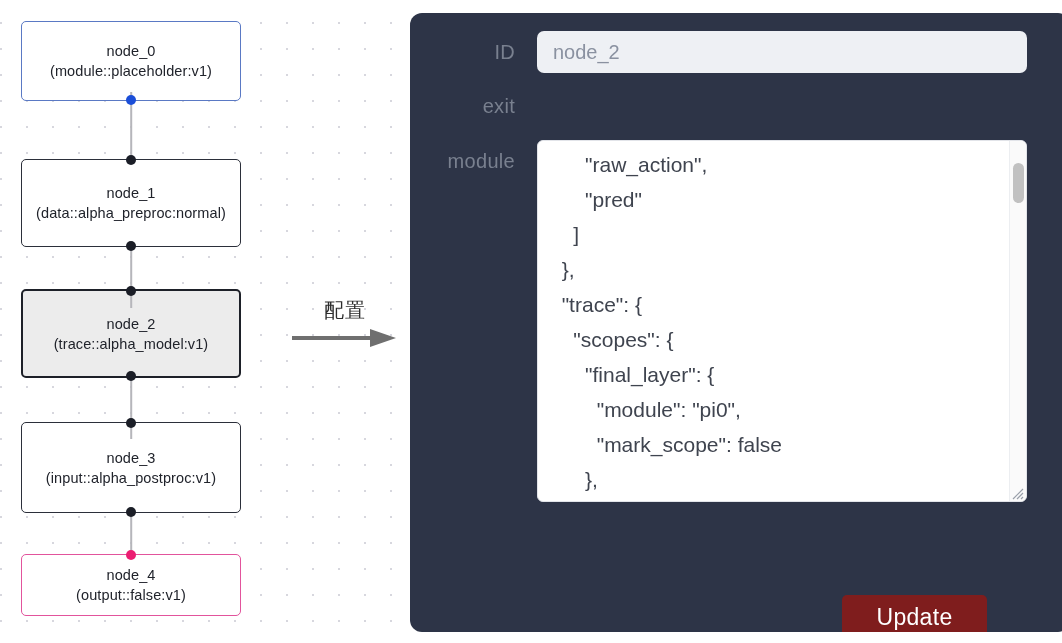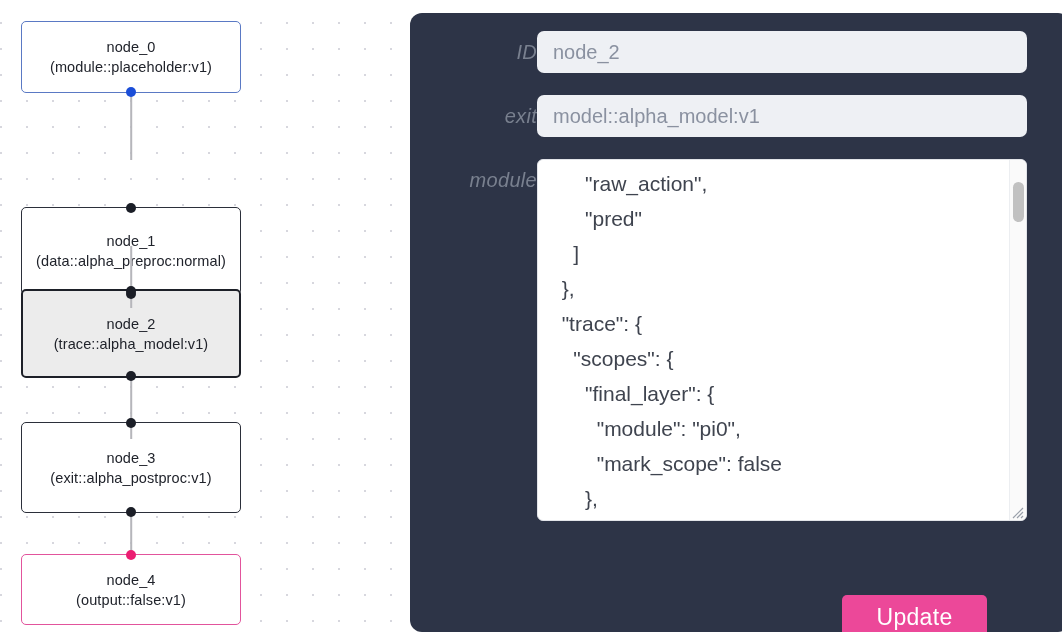--- a/index.html
+++ b/index.html
@@ -111,25 +111,25 @@
   .field-row {
     display: flex;
     align-items: center;
     margin: 0 0 22px 0;
     padding-left: 22px;
   }
   .field-label {
     width: 105px;
     flex: 0 0 105px;
     text-align: right;
+    padding-right: 22px;
     box-sizing: border-box;
     color: #79808f;
     font-size: 20px;
     letter-spacing: 0.3px;
-    font-style: italic;
   }
   .field-input {
     box-sizing: border-box;
     width: 490px;
     height: 42px;
     background: #eef0f4;
     border: none;
     border-radius: 7px;
     color: #8a91a0;
     font-size: 20px;
@@ -197,21 +197,21 @@
     width: 14px;
     height: 14px;
   }
 
   #update-button {
     position: absolute;
     left: 432px;
     top: 582px;
     min-width: 145px;
     height: 44px;
-    background: #ec4899;
+    background: #7f1d1d;
     border: none;
     border-radius: 5px;
     color: #ffffff;
     font-size: 23px;
     font-family: "Liberation Sans", "DejaVu Sans", sans-serif;
     letter-spacing: 0.3px;
     text-align: center;
     line-height: 44px;
     cursor: pointer;
     padding: 0 18px;
@@ -223,60 +223,65 @@
 
 <div id="stage">
 
   <div id="graph-canvas">
 
     <div class="edge" style="top:92px;height:68px;"></div>
     <div class="edge" style="top:246px;height:62px;"></div>
     <div class="edge" style="top:377px;height:62px;"></div>
     <div class="edge" style="top:511px;height:44px;"></div>
 
-    <div class="node is-input" style="left:21px;top:21px;width:220px;height:72px;">
+    <div class="node is-input" style="left:21px;top:21px;width:220px;height:80px;">
       <span class="node-text"><span>node_0</span><br><span>(module::placeholder:v1)</span></span>
       <span class="handle bottom blue"></span>
     </div>
 
-    <div class="node" style="left:21px;top:159px;width:220px;height:88px;margin-top:48px;">
+    <div class="node" style="left:21px;top:159px;width:220px;height:88px;">
       <span class="node-text"><span>node_1</span><br><span>(data::alpha_preproc:normal)</span></span>
       <span class="handle top"></span>
       <span class="handle bottom"></span>
     </div>
 
     <div class="node is-selected" style="left:21px;top:289px;width:220px;height:89px;">
       <span class="node-text"><span>node_2</span><br><span>(trace::alpha_model:v1)</span></span>
       <span class="handle top"></span>
       <span class="handle bottom"></span>
     </div>
 
     <div class="node" style="left:21px;top:422px;width:220px;height:91px;">
-      <span class="node-text"><span>node_3</span><br><span>(exit::alpha_postproc:v1)</span></span>
+      <span class="node-text"><span>node_3</span><br><span>(input::alpha_postproc:v1)</span></span>
       <span class="handle top"></span>
       <span class="handle bottom"></span>
     </div>
 
-    <div class="node is-output" style="left:21px;top:554px;width:220px;height:71px;">
+    <div class="node is-output" style="left:21px;top:554px;width:220px;height:62px;">
       <span class="node-text"><span>node_4</span><br><span>(output::false:v1)</span></span>
       <span class="handle top pink"></span>
     </div>
   </div>
 
+  <div id="annotation">
+    <div class="ann-label">配置</div>
+    <svg width="108" height="28" viewBox="0 0 108 28" style="display:block;margin-top:2px;">
+      <path d="M2 12 H80 V5 L106 14 L80 23 V16 H2 Z" fill="#6f6f6f"></path>
+    </svg>
+  </div>
 
   <div id="config-panel">
 
     <div class="field-row">
       <div class="field-label">ID</div>
       <input class="field-input" type="text" value="node_2" style="">
     </div>
 
     <div class="field-row">
       <div class="field-label">exit</div>
-      <input class="field-input" type="text" value="model::alpha_model:v1" style="">
     </div>
 
     <div class="config-row">
       <div class="field-label">module</div>
       <div class="textarea-wrap">
         <pre class="textarea-text">      "raw_action",
       "pred"
     ]
   },
   "trace": {

